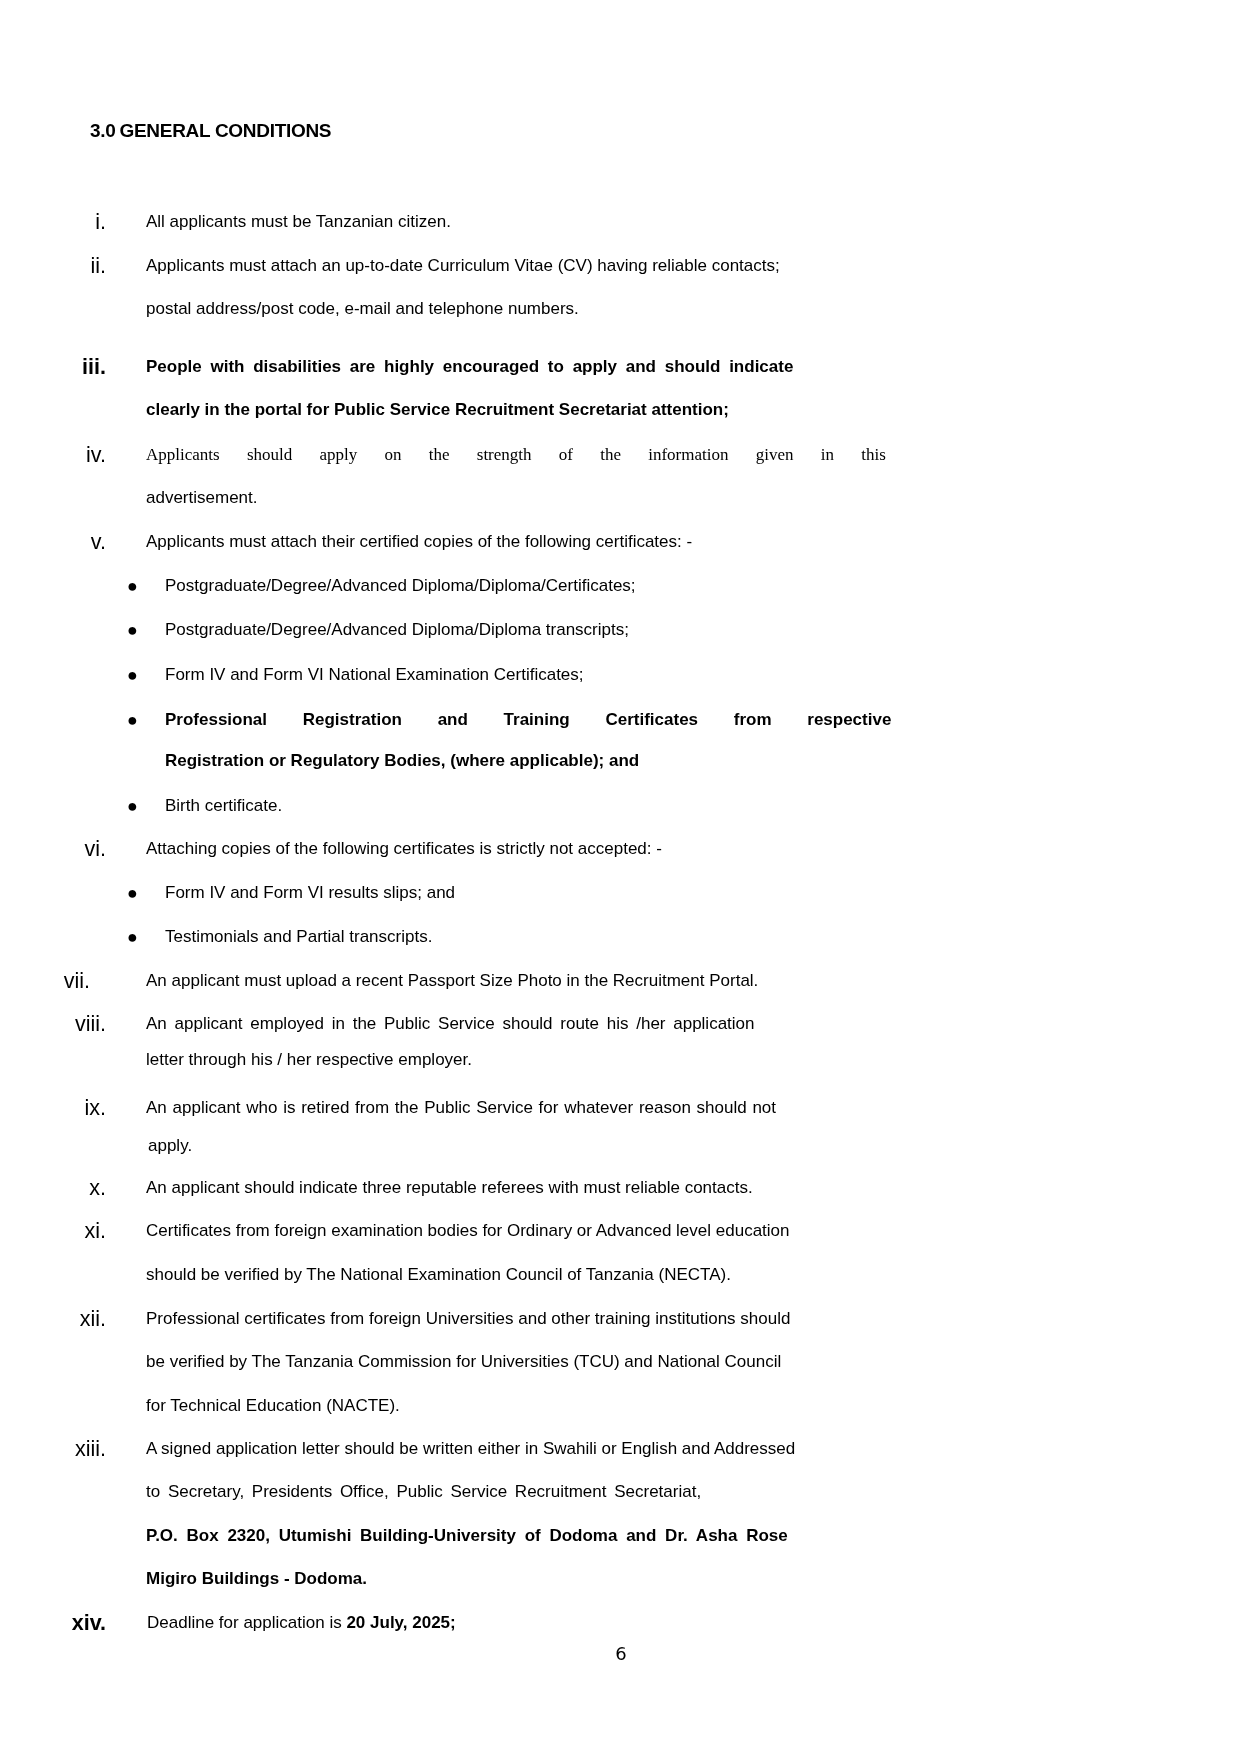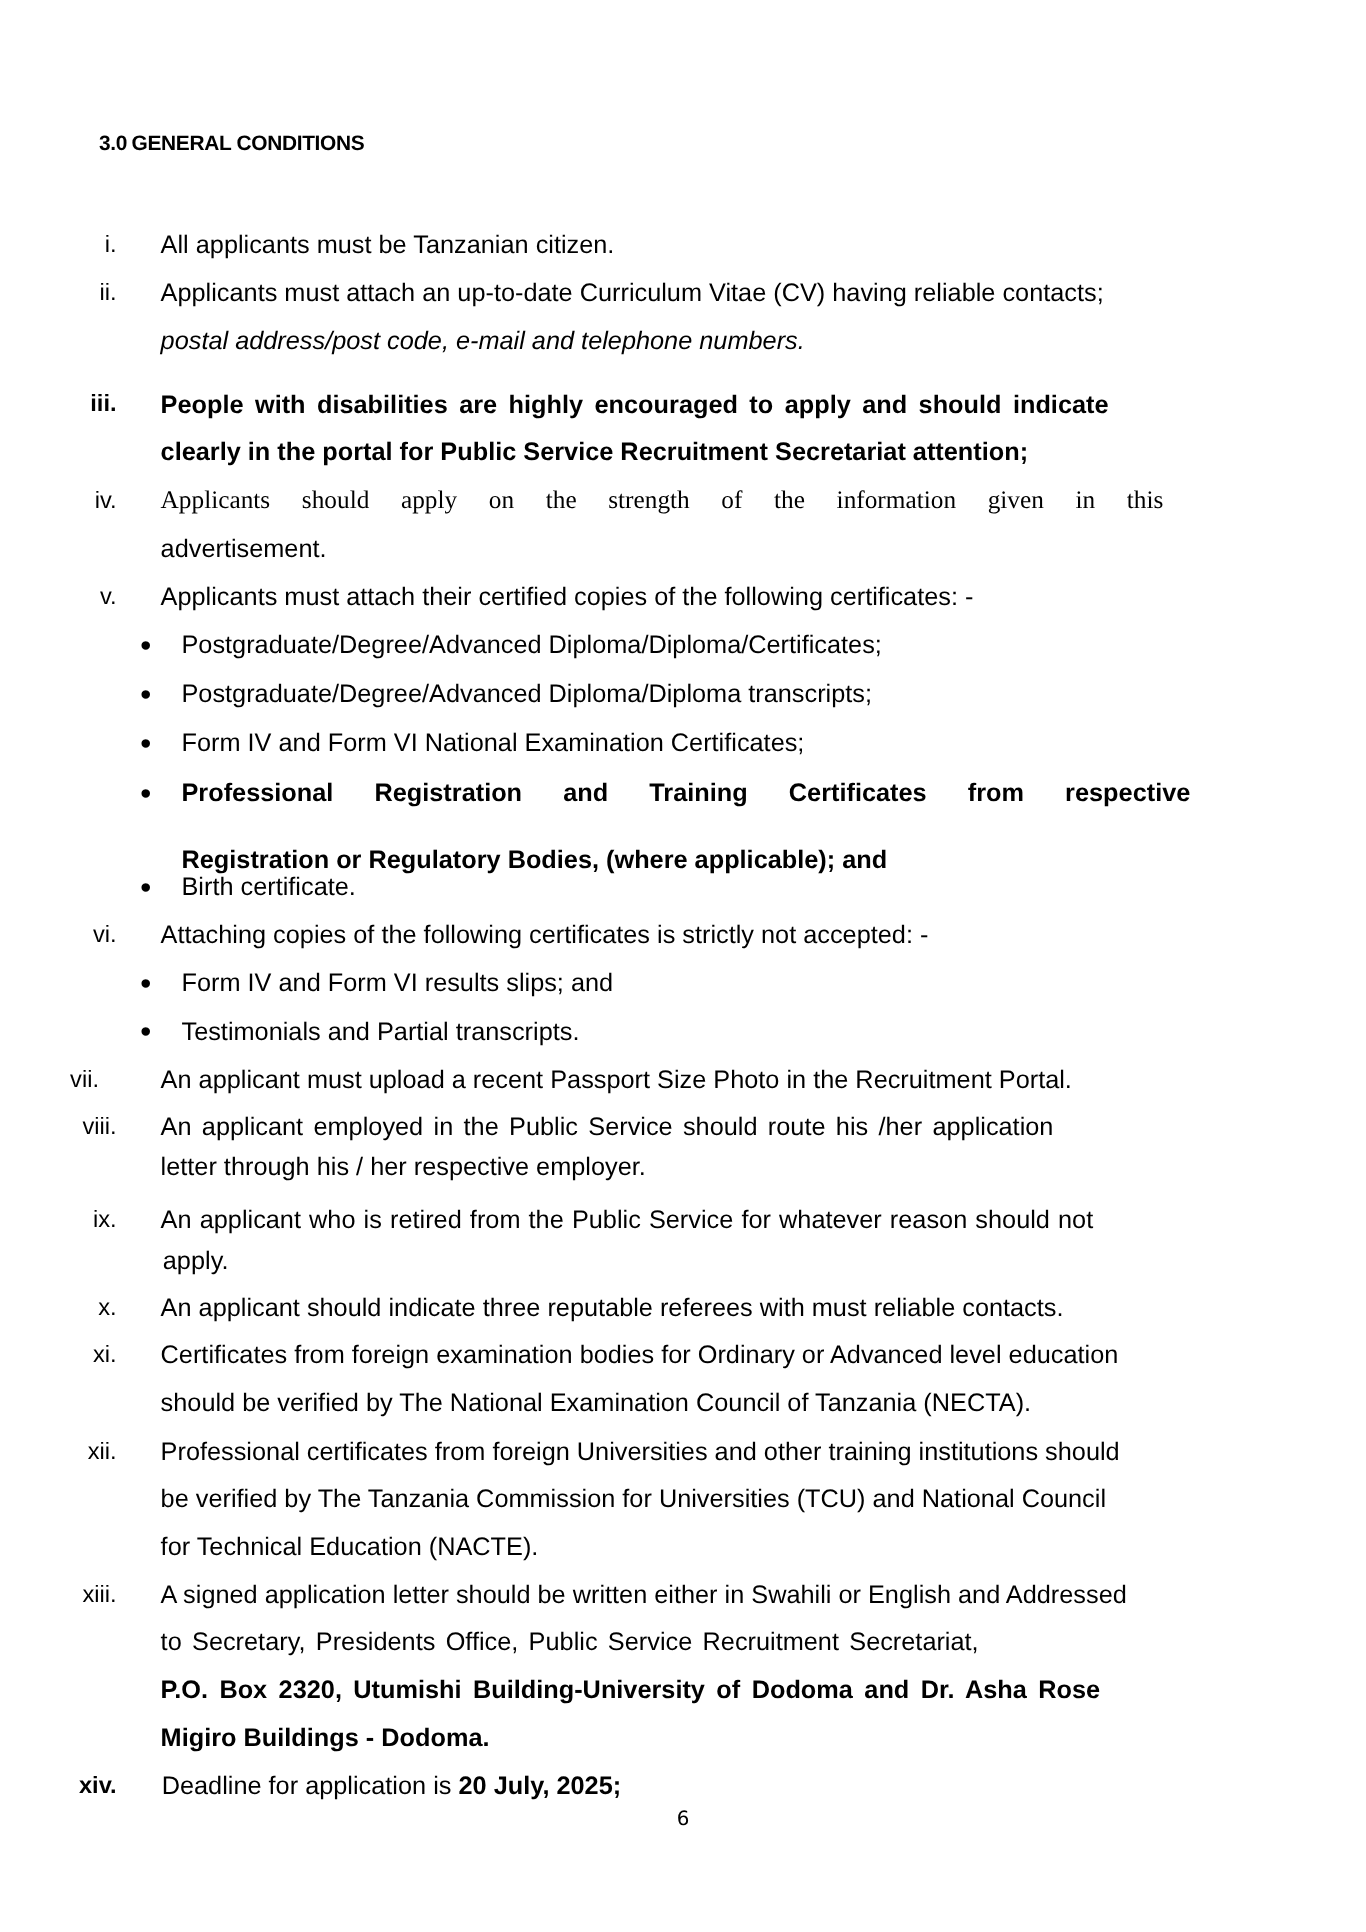--- a/index.html
+++ b/index.html
@@ -7,21 +7,21 @@
       width: 1242px; height: 1756px; position: relative; overflow: hidden;
       font-family: "Liberation Sans", sans-serif; color: #000;
     }
     .page { position: absolute; left: 0; top: 0; width: 1242px; height: 1756px; }
     .heading {
       position: absolute; left: 90px; top: 120px; font-size: 19px; font-weight: bold;
       letter-spacing: -0.3px;
     }
     .heading .num { margin-right: 4px; }
     .line {
-      position: absolute; font-size: 23px; line-height: 26px; white-space: nowrap;
+      position: absolute; font-size: 17px; line-height: 26px; white-space: nowrap;
     }
     .marker {
       position: absolute; font-size: 21.5px; line-height: 26px; text-align: right; width: 60px;
     }
     .bold { font-weight: bold; }
     .bullet {
       position: absolute; left: 127px; font-size: 18px; line-height: 26px;
     }
     .pagenum {
       position: absolute; left: 0; width: 1242px; text-align: center; top: 1643px;
@@ -38,21 +38,21 @@
   </div>
 
   <div>
     <span class="marker" style="left:46px; top:209px;">i.</span>
     <span class="line" style="left:146px; top:209px;">All applicants must be Tanzanian citizen.</span>
   </div>
 
   <div>
     <span class="marker" style="left:46px; top:253px;">ii.</span>
     <span class="line" style="left:146px; top:253px;">Applicants must attach an up-to-date Curriculum Vitae (CV) having reliable contacts;</span>
-    <span class="line" style="left:146px; top:296px;font-style:italic;">postal address/post code, e-mail and telephone numbers.</span>
+    <span class="line" style="left:146px; top:296px;">postal address/post code, e-mail and telephone numbers.</span>
   </div>
 
   <div>
     <span class="marker bold" style="left:46px; top:354px;">iii.</span>
     <span class="line bold" style="left:146px; top:354px; word-spacing:4px;">People with disabilities are highly encouraged to apply and should indicate</span>
     <span class="line bold" style="left:146px; top:397px;">clearly in the portal for Public Service Recruitment Secretariat attention;</span>
   </div>
 
   <div>
     <span class="marker" style="left:46px; top:442px;">iv.</span>
@@ -68,21 +68,21 @@
     <span class="line" style="left:165px; top:573px;">Postgraduate/Degree/Advanced Diploma/Diploma/Certificates;</span>
 
     <span class="bullet" style="top:617px;">●</span>
     <span class="line" style="left:165px; top:617px;">Postgraduate/Degree/Advanced Diploma/Diploma transcripts;</span>
 
     <span class="bullet" style="top:662px;">●</span>
     <span class="line" style="left:165px; top:662px;">Form IV and Form VI National Examination Certificates;</span>
 
     <span class="bullet" style="top:707px;">●</span>
     <span class="line bold" style="left:165px; top:707px; word-spacing:31px;">Professional Registration and Training Certificates from respective</span>
-    <span class="line bold" style="left:165px; top:768px;text-align:right;">Registration or Regulatory Bodies, (where applicable); and</span>
+    <span class="line bold" style="left:165px; top:748px;text-align:right;">Registration or Regulatory Bodies, (where applicable); and</span>
 
     <span class="bullet" style="top:793px;">●</span>
     <span class="line" style="left:165px; top:793px;">Birth certificate.</span>
   </div>
 
   <div>
     <span class="marker" style="left:46px; top:836px;">vi.</span>
     <span class="line" style="left:146px; top:836px;">Attaching copies of the following certificates is strictly not accepted: -</span>
 
     <span class="bullet" style="top:880px;">●</span>

